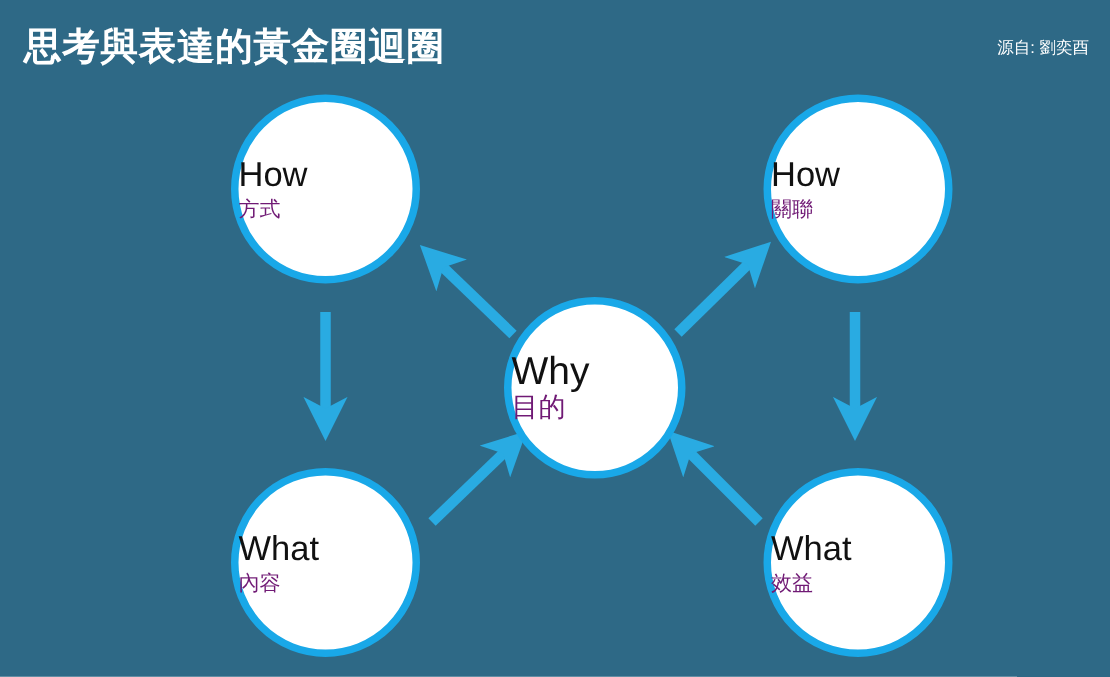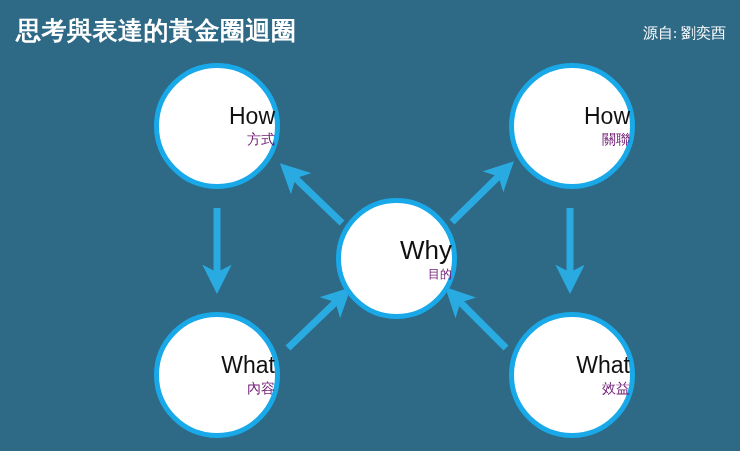--- a/index.html
+++ b/index.html
@@ -26,58 +26,57 @@
     font-size: 25px;
     font-weight: bold;
     color: #ffffff;
     letter-spacing: 0.5px;
     white-space: nowrap;
   }
   #attribution {
     position: absolute;
     right: 14px;
     top: 24px;
-    font-size: 15px;
+    font-size: 11px;
     color: #ffffff;
     white-space: nowrap;
-    font-family: Liberation Serif, serif;
   }
   #arrow-layer {
     position: absolute;
     left: 0;
     top: 0;
     width: 740px;
     height: 451px;
   }
   .node {
     position: absolute;
     border-radius: 50%;
     background: #ffffff;
     border: 5px solid #19a8e8;
     box-sizing: border-box;
     display: flex;
     flex-direction: column;
-    align-items: flex-end;
+    align-items: flex-start;
     justify-content: center;
     text-align: center;
   }
   .node-title {
     font-size: 23px;
     font-weight: normal;
     color: #111111;
     line-height: 1.1;
   }
   .node-sub {
     font-size: 14px;
     color: #701a75;
     margin-top: 3px;
     line-height: 1.1;
   }
   #node-center .node-title { font-size: 26px; }
-  #node-center .node-sub { font-size: 12px; }
+  #node-center .node-sub { font-size: 18px; font-family: Liberation Mono, monospace; }
 </style>
 </head>
 <body>
 
 <div id="slide">
 
   <div id="title">思考與表達的黃金圈迴圈</div>
   <div id="attribution">源自: 劉奕酉</div>
 
   <svg id="arrow-layer" viewBox="0 0 740 451" xmlns="http://www.w3.org/2000/svg">

